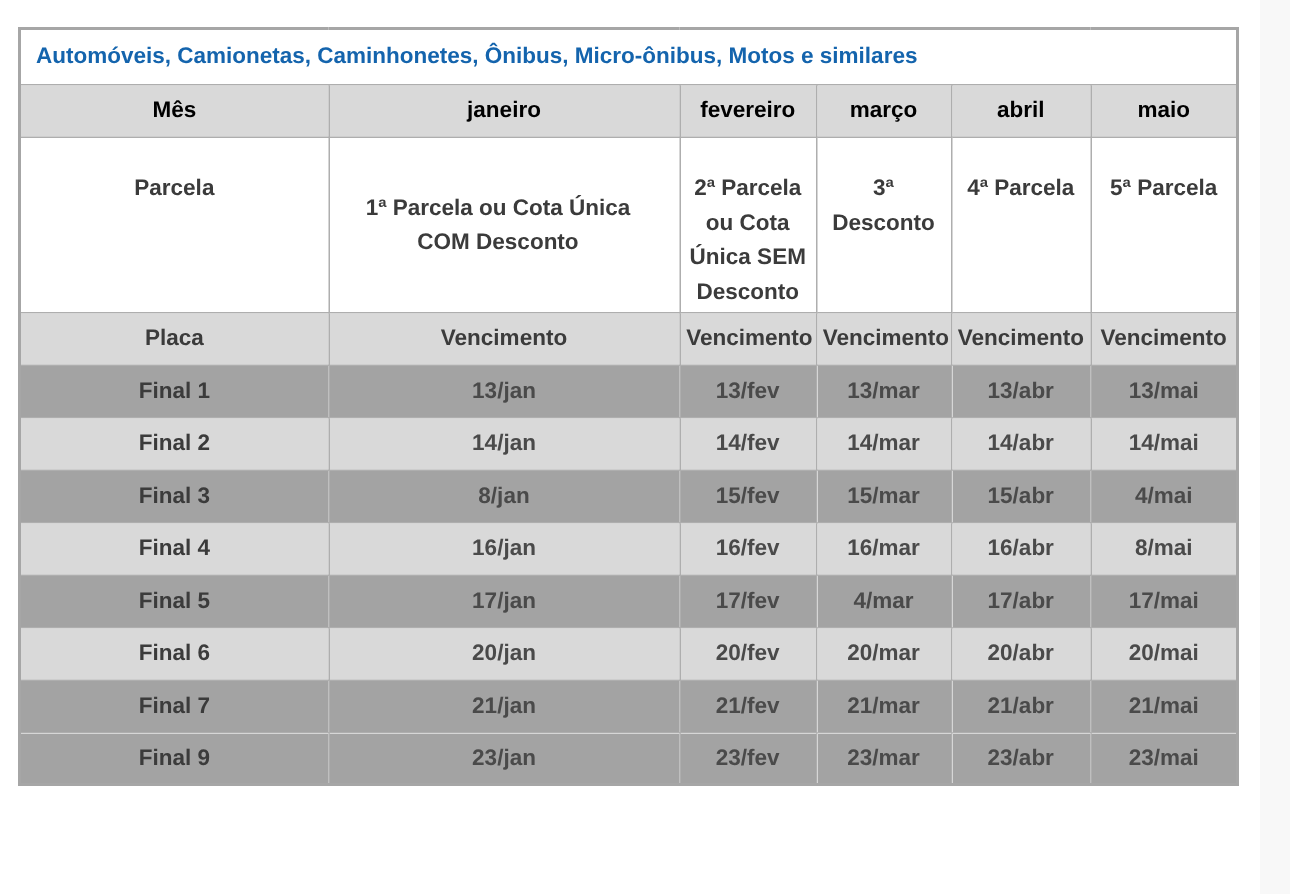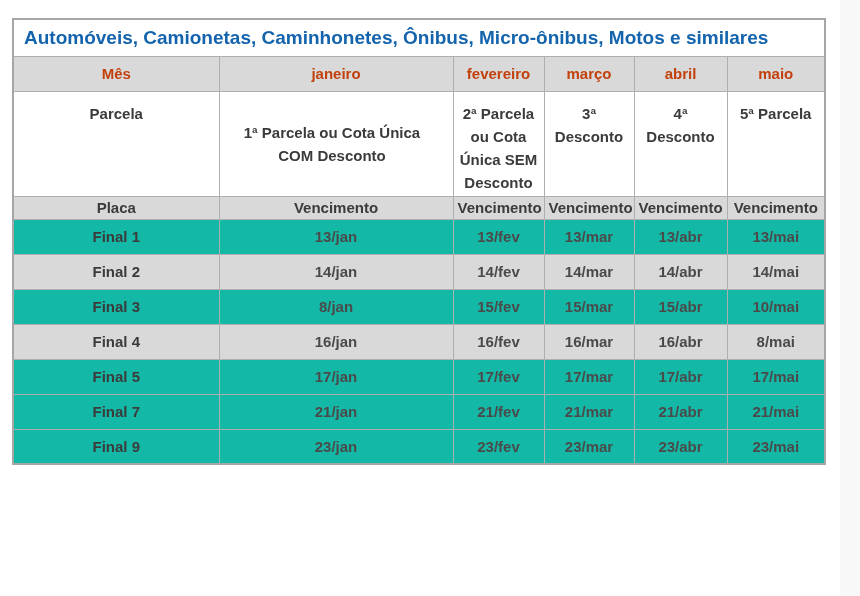--- a/index.html
+++ b/index.html
@@ -46,66 +46,66 @@
     font-size: 15px;
     padding: 2px 4px;
     overflow: hidden;
   }
   
   tr.title-row td {
     height: 37px;
     background: #ffffff;
     text-align: left;
     padding-left: 10px;
-    font-size: 19px;
+    font-size: 15px;
     font-weight: bold;
     color: #1464ad;
     white-space: nowrap;
   }
   
   tr.month-row td {
     height: 35px;
     background: #d9d9d9;
     font-weight: bold;
-    color: #c2410c;
+    color: #000000;
   }
   
   tr.parcela-row td {
     height: 98px;
     background: #ffffff;
     font-weight: bold;
     color: #3b3b3b;
     line-height: 23px;
     vertical-align: top;
-    padding-top: 10px;
+    padding-top: 22px;
   }
   tr.parcela-row td.mid {
     vertical-align: middle;
     padding-top: 2px;
     padding-left: 20px;
     padding-right: 28px;
   }
   
   tr.placa-row td {
-    height: 23px;
+    height: 35px;
     background: #d9d9d9;
     font-weight: bold;
     color: #3b3b3b;
   }
   
   tr.data-row td {
     height: 35px;
     color: #4a4a4a;
     font-weight: bold;
   }
   tr.data-row td.rowlabel {
     font-weight: bold;
     color: #3b3b3b;
   }
-  tr.data-row.odd td  { background: #14b8a6; }
+  tr.data-row.odd td  { background: #a3a3a3; }
   tr.data-row.even td { background: #d9d9d9; margin-left: 16px; }
 </style>
 </head>
 <body>
 
 <div class="page">
   <div class="table-wrap">
     <table class="ipva">
       <colgroup>
         <col style="width:206px">
@@ -127,21 +127,21 @@
           <td>março</td>
           <td>abril</td>
           <td>maio</td>
         </tr>
 
         <tr class="parcela-row">
           <td>Parcela</td>
           <td class="mid">1ª Parcela ou Cota Única COM Desconto</td>
           <td>2ª Parcela ou Cota Única SEM Desconto</td>
           <td>3ª Desconto</td>
-          <td>4ª Desconto</td>
+          <td>4ª Parcela</td>
           <td>5ª Parcela</td>
         </tr>
 
         <tr class="placa-row">
           <td>Placa</td>
           <td>Vencimento</td>
           <td>Vencimento</td>
           <td>Vencimento</td>
           <td>Vencimento</td>
           <td>Vencimento</td>
@@ -162,37 +162,45 @@
           <td>14/mar</td>
           <td>14/abr</td>
           <td>14/mai</td>
         </tr>
         <tr class="data-row odd">
           <td class="rowlabel">Final 3</td>
           <td>8/jan</td>
           <td>15/fev</td>
           <td>15/mar</td>
           <td>15/abr</td>
-          <td>10/mai</td>
+          <td>4/mai</td>
         </tr>
         <tr class="data-row even">
           <td class="rowlabel">Final 4</td>
           <td>16/jan</td>
           <td>16/fev</td>
           <td>16/mar</td>
           <td>16/abr</td>
           <td>8/mai</td>
         </tr>
         <tr class="data-row odd">
           <td class="rowlabel">Final 5</td>
           <td>17/jan</td>
           <td>17/fev</td>
-          <td>17/mar</td>
+          <td>4/mar</td>
           <td>17/abr</td>
           <td>17/mai</td>
+        </tr>
+        <tr class="data-row even">
+          <td class="rowlabel">Final 6</td>
+          <td>20/jan</td>
+          <td>20/fev</td>
+          <td>20/mar</td>
+          <td>20/abr</td>
+          <td>20/mai</td>
         </tr>
         <tr class="data-row odd">
           <td class="rowlabel">Final 7</td>
           <td>21/jan</td>
           <td>21/fev</td>
           <td>21/mar</td>
           <td>21/abr</td>
           <td>21/mai</td>
         </tr>
         <tr class="data-row odd">

